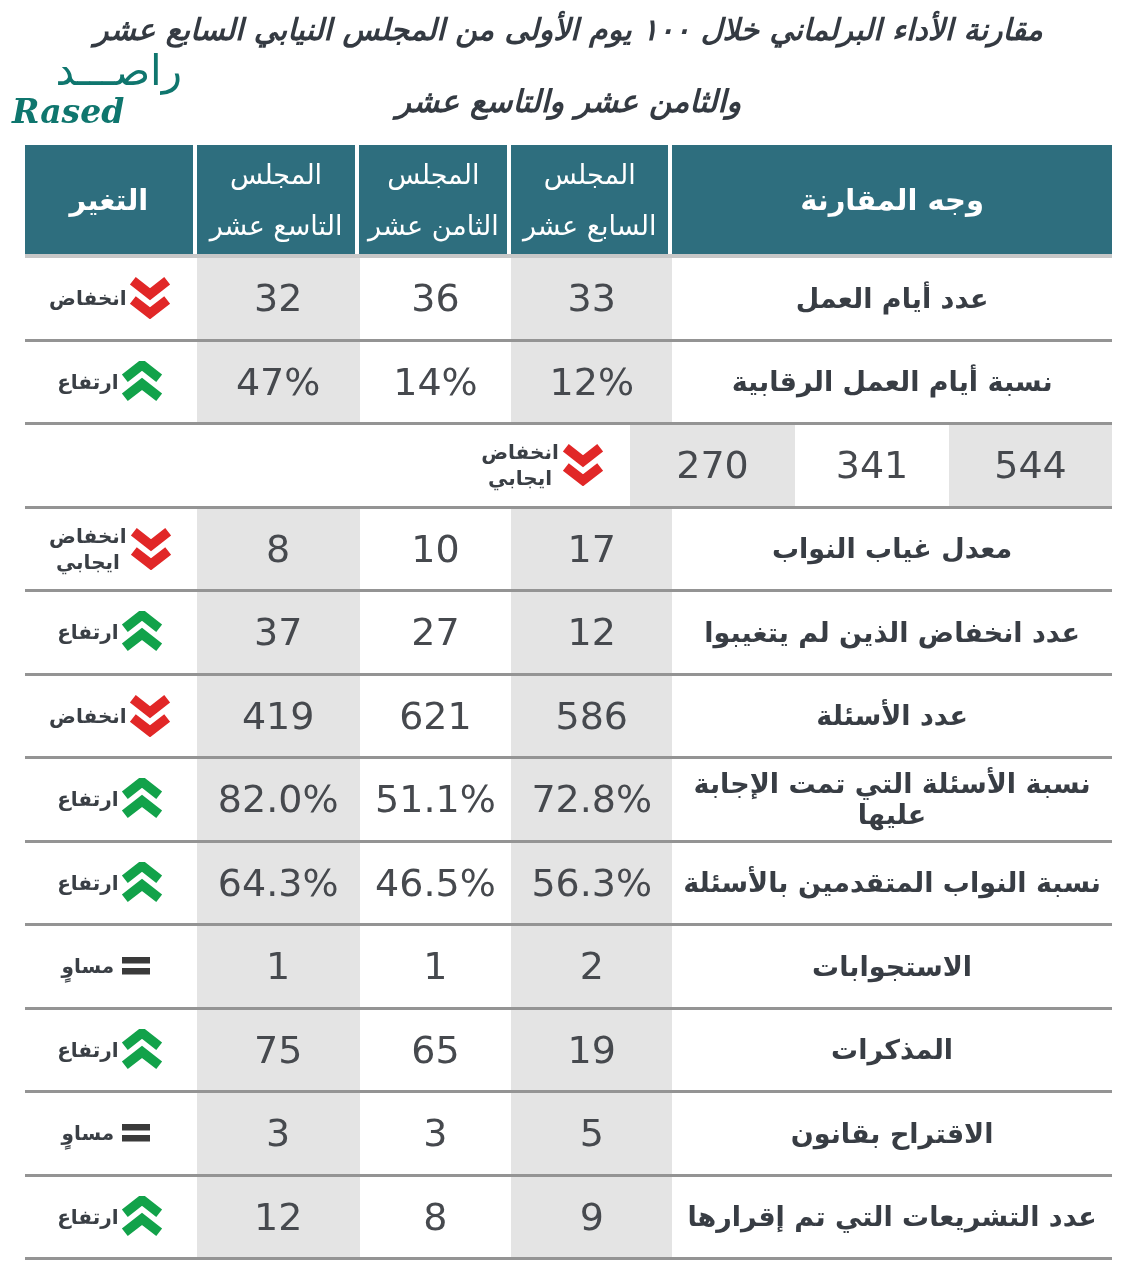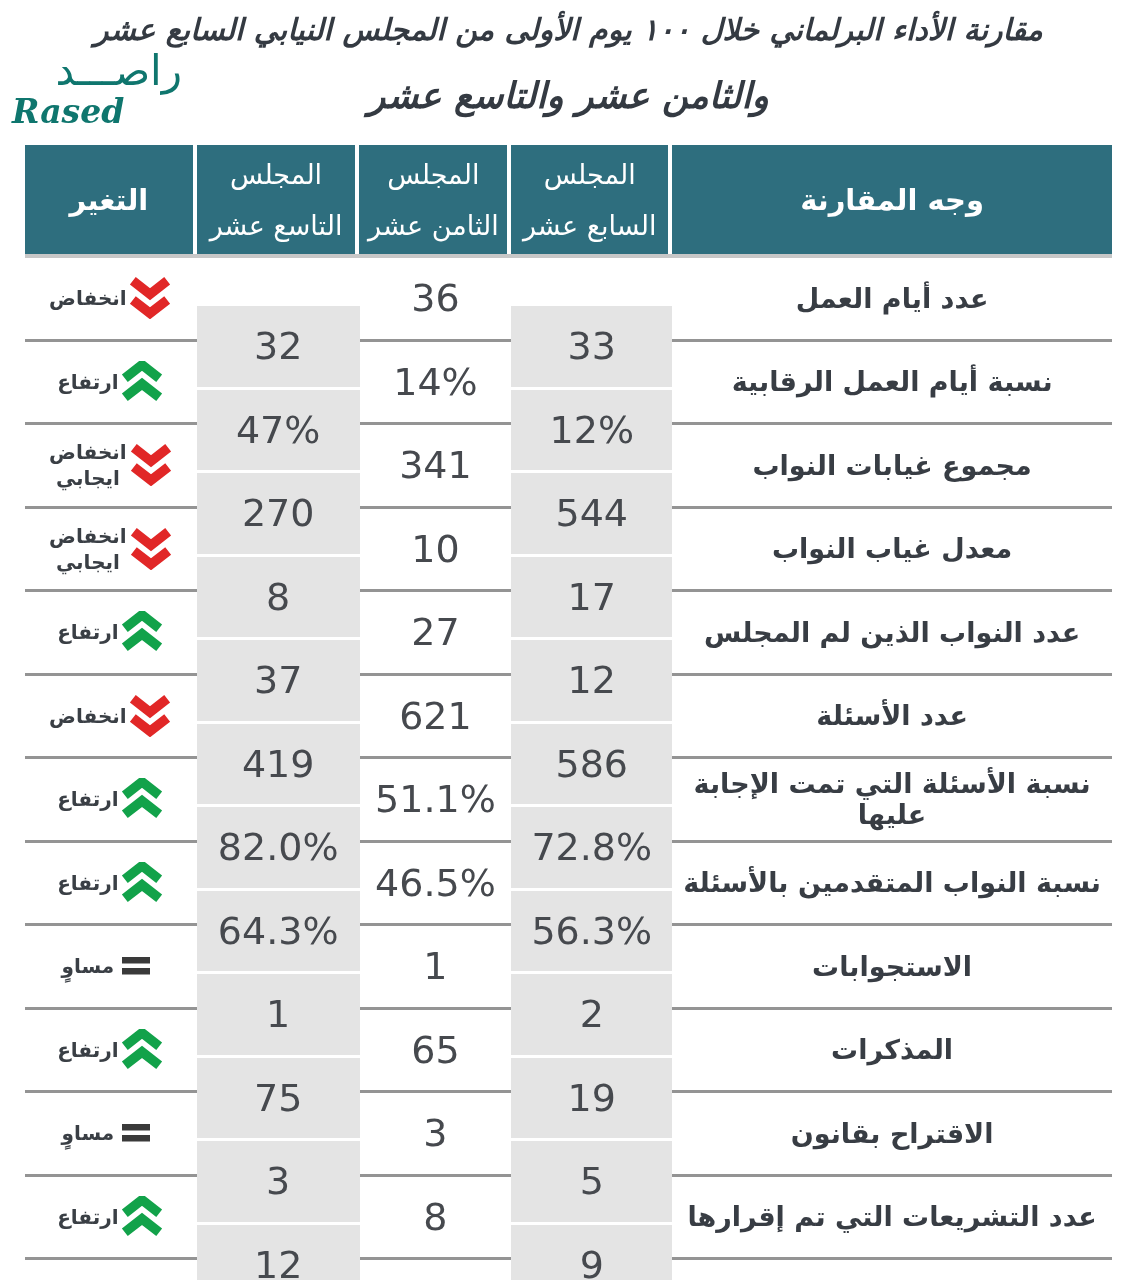--- a/index.html
+++ b/index.html
@@ -7,40 +7,40 @@
   .page { position:relative; width:1137px; height:1280px; background:#ffffff; overflow:hidden; }
 
   
   .logo { position:absolute; top:50px; left:12px; width:170px; color:#0f766e; }
   .logo-ar { font-size:42px; font-weight:500; direction:rtl; line-height:1.0; letter-spacing:0px; }
   .logo-en { font-family:"DejaVu Serif", serif; font-style:italic; font-weight:700; font-size:33px; margin-top:2px; line-height:1.1; }
 
   
   .title { position:absolute; top:12px; left:0; right:0; text-align:center; direction:rtl; color:#343a42;font-style:italic; }
   .title-line1 { font-size:30px; font-weight:700; }
-  .title-line2 { font-size:36px; font-weight:700; margin-top:28px; }
+  .title-line2 { font-size:31px; font-weight:700; margin-top:36px; }
 
   
   .table { position:absolute; top:145px; left:25px; width:1087px; direction:rtl; }
   .thead { display:flex; height:113px; background:#2e6e7e; border-bottom:4px solid #c7c7c7; }
   .thead .hcell { color:#ffffff; display:flex; flex-direction:column; align-items:center; justify-content:center; text-align:center; }
   .thead .hcell + .hcell { border-right:4px solid #ffffff; }
   .hc-line { font-size:27px; font-weight:500; line-height:1.0; }
   .hc-line + .hc-line { margin-top:24px; }
   .h-label { font-size:29px; font-weight:700; }
 
   .c-label  { width:446px; }
   .c-17     { width:163px; }
   .c-18     { width:154px; }
   .c-19     { width:165px; }
   .c-change { width:174px; }
 
   .trow { display:flex; height:83.5px; border-bottom:3px solid #949494; background:#ffffff; }
   .trow .cell { display:flex; align-items:center; justify-content:center; height:100%; }
-  .band { background:#e4e4e4;margin-top:48px; }
+  .band { background:#e4e4e4; }
   .cell-label { font-size:27px; font-weight:600; color:#383d44; text-align:center; padding:0 8px; }
   .cell-val { font-size:38px; font-weight:400; color:#46494e; }
   .pct { unicode-bidi:plaintext; }
 
   .cell-change { gap:0; direction:rtl; padding:0 6px; }
   .change-text { font-size:20px; font-weight:600; color:#3a3f45; text-align:center; line-height:1.3; max-width:80px; }
   .icon { display:none; width:46px; align-items:center; justify-content:center; flex:0 0 auto; }
   .trow[data-trend="down"]  .trend-down  { display:inline-flex; }
   .trow[data-trend="up"]    .trend-up    { display:inline-flex; }
   .trow[data-trend="equal"] .trend-equal { display:inline-flex; }
@@ -125,23 +125,20 @@
         <svg width="44" height="42" viewBox="0 0 46 44" aria-hidden="true">
           <polyline points="5,18 23,4 41,18" fill="none" stroke="#12a24a" stroke-width="10" stroke-linejoin="miter"></polyline>
           <polyline points="5,38 23,24 41,38" fill="none" stroke="#12a24a" stroke-width="10" stroke-linejoin="miter"></polyline>
         </svg>
       </span>
 
       <span class="change-text">ارتفاع</span>
     </div>
   </div>
         <div class="trow" data-trend="down">
-    <div class="cell c-label">
-      <span class="cell-label">مجموع غيابات النواب</span>
-    </div>
     <div class="cell c-17 band">
       <span class="cell-val pct">544</span>
     </div>
     <div class="cell c-18">
       <span class="cell-val pct">341</span>
     </div>
     <div class="cell c-19 band">
       <span class="cell-val pct">270</span>
     </div>
     <div class="cell c-change cell-change">
@@ -174,21 +171,21 @@
           <polyline points="5,4 23,18 41,4" fill="none" stroke="#e12727" stroke-width="10" stroke-linejoin="miter"></polyline>
           <polyline points="5,24 23,38 41,24" fill="none" stroke="#e12727" stroke-width="10" stroke-linejoin="miter"></polyline>
         </svg>
       </span>
 
       <span class="change-text">انخفاض ايجابي</span>
     </div>
   </div>
         <div class="trow" data-trend="up">
     <div class="cell c-label">
-      <span class="cell-label">عدد النواب الذين لم المجلس</span>
+      <span class="cell-label">عدد انخفاض الذين لم يتغيبوا</span>
     </div>
     <div class="cell c-17 band">
       <span class="cell-val pct">12</span>
     </div>
     <div class="cell c-18">
       <span class="cell-val pct">27</span>
     </div>
     <div class="cell c-19 band">
       <span class="cell-val pct">37</span>
     </div>

